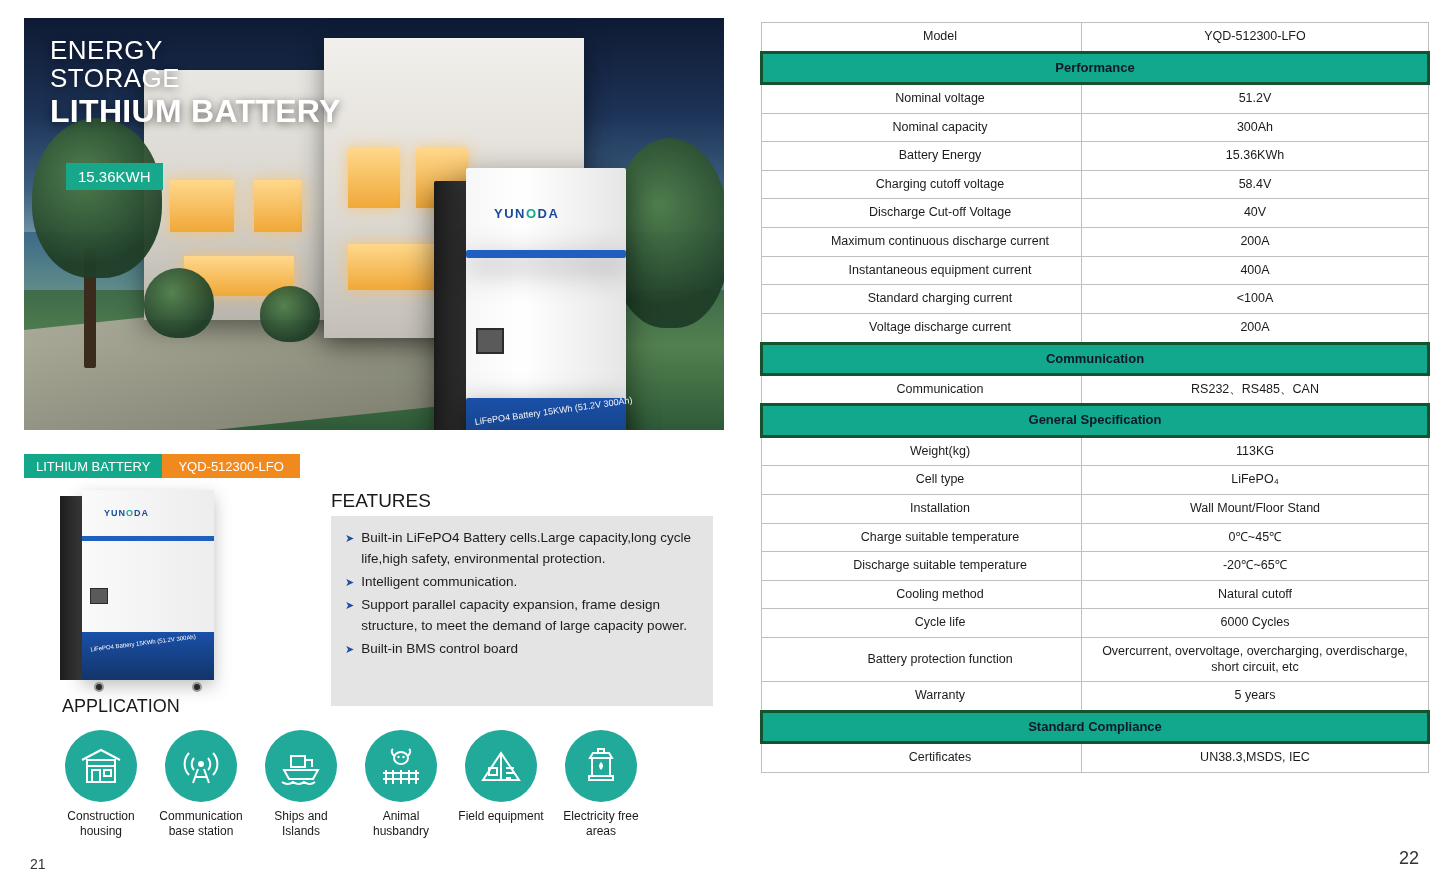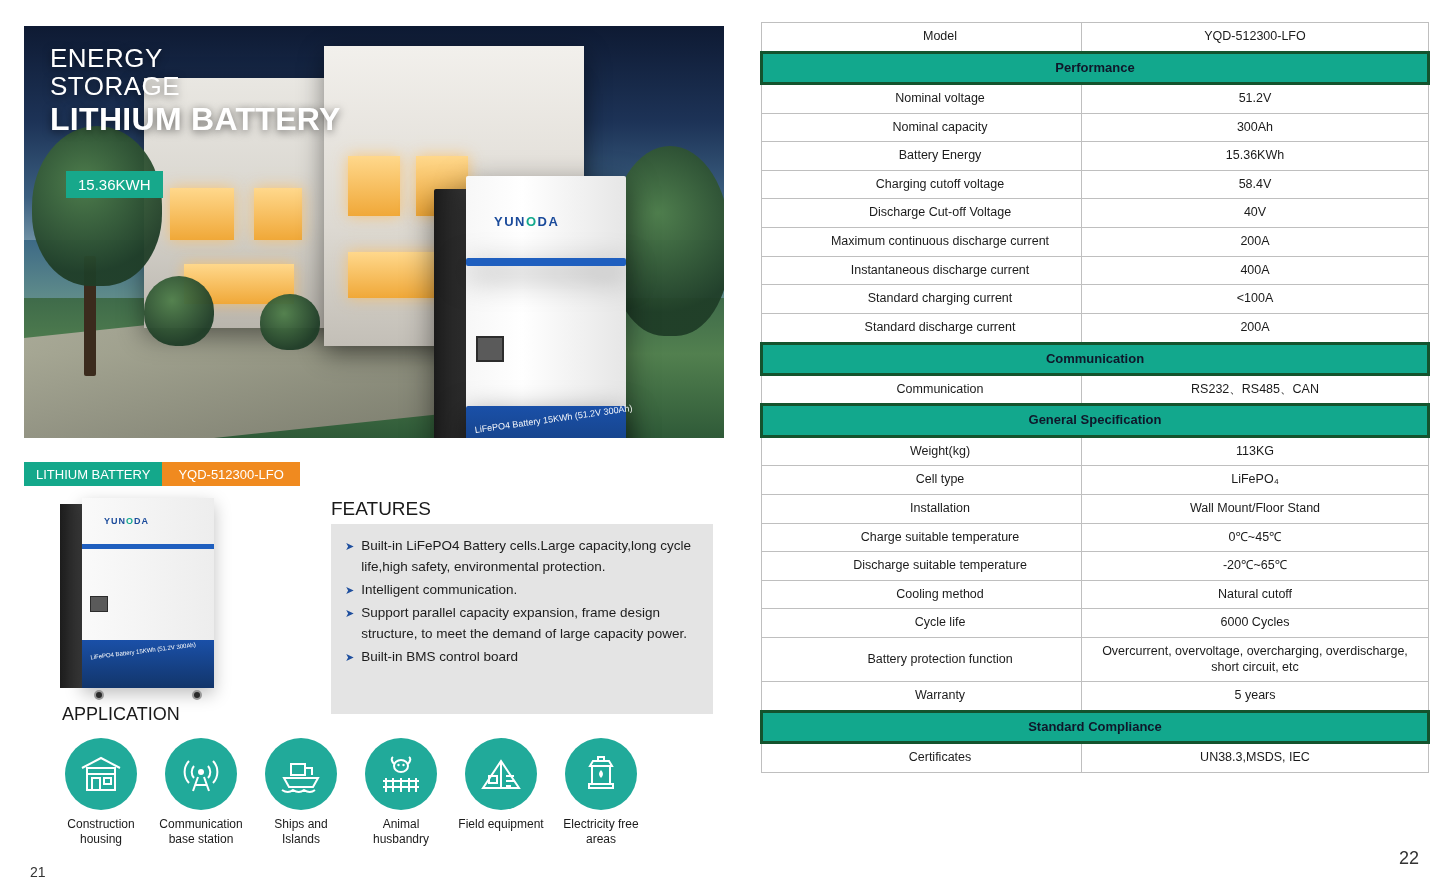--- a/index.html
+++ b/index.html
@@ -11,21 +11,21 @@
     overflow: hidden;
   }
   .page {
     position: relative;
     width: 1445px; height: 886px;
     background: #fff;
   }
   
   .left-page {
     position: absolute;
-    left: 0; top: 16px;
+    left: 0; top: 8px;
     width: 740px; height: 717px;
   }
   .hero {
     position: absolute;
     left: 24px; top: 10px;
     width: 700px; height: 412px;
     overflow: hidden;
     background: linear-gradient(to bottom, #16243f 0%, #24405f 28%, #3d6a86 52%, #6e9a8c 72%, #5c8f63 100%);
   }
   .hero-sky {
@@ -424,29 +424,29 @@
           </tr>
         <tr>
             <td class="k">Discharge Cut-off Voltage</td>
             <td>40V</td>
           </tr>
         <tr>
             <td class="k">Maximum continuous discharge current</td>
             <td>200A</td>
           </tr>
         <tr>
-            <td class="k">Instantaneous discharge current</td>
+            <td class="k">Instantaneous equipment current</td>
             <td>400A</td>
           </tr>
         <tr>
             <td class="k">Standard charging current</td>
             <td>&lt;100A</td>
           </tr>
         <tr>
-            <td class="k">Standard discharge current</td>
+            <td class="k">Voltage discharge current</td>
             <td>200A</td>
           </tr>
         <tr class="section">
             <td colspan="2">Communication</td>
           </tr>
         <tr>
             <td class="k">Communication</td>
             <td>RS232、RS485、CAN</td>
           </tr>
         <tr class="section">

